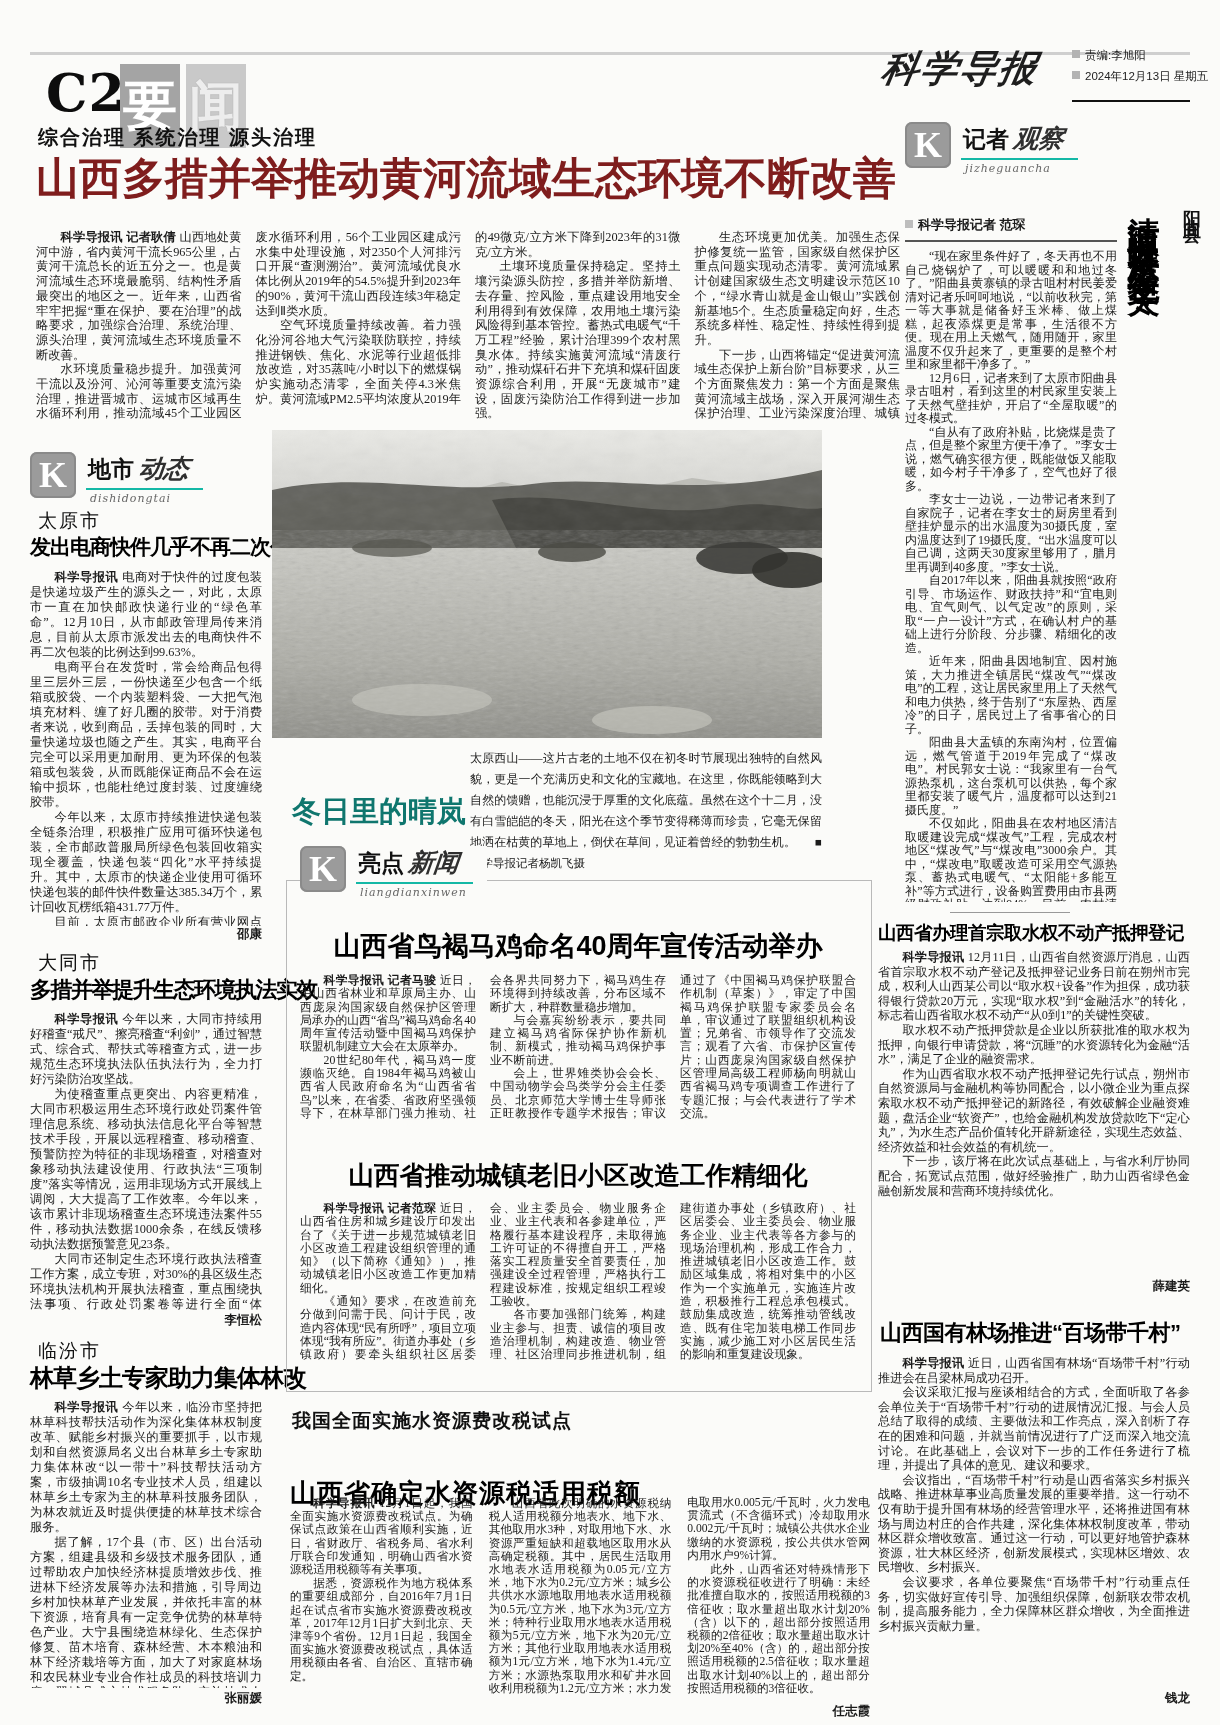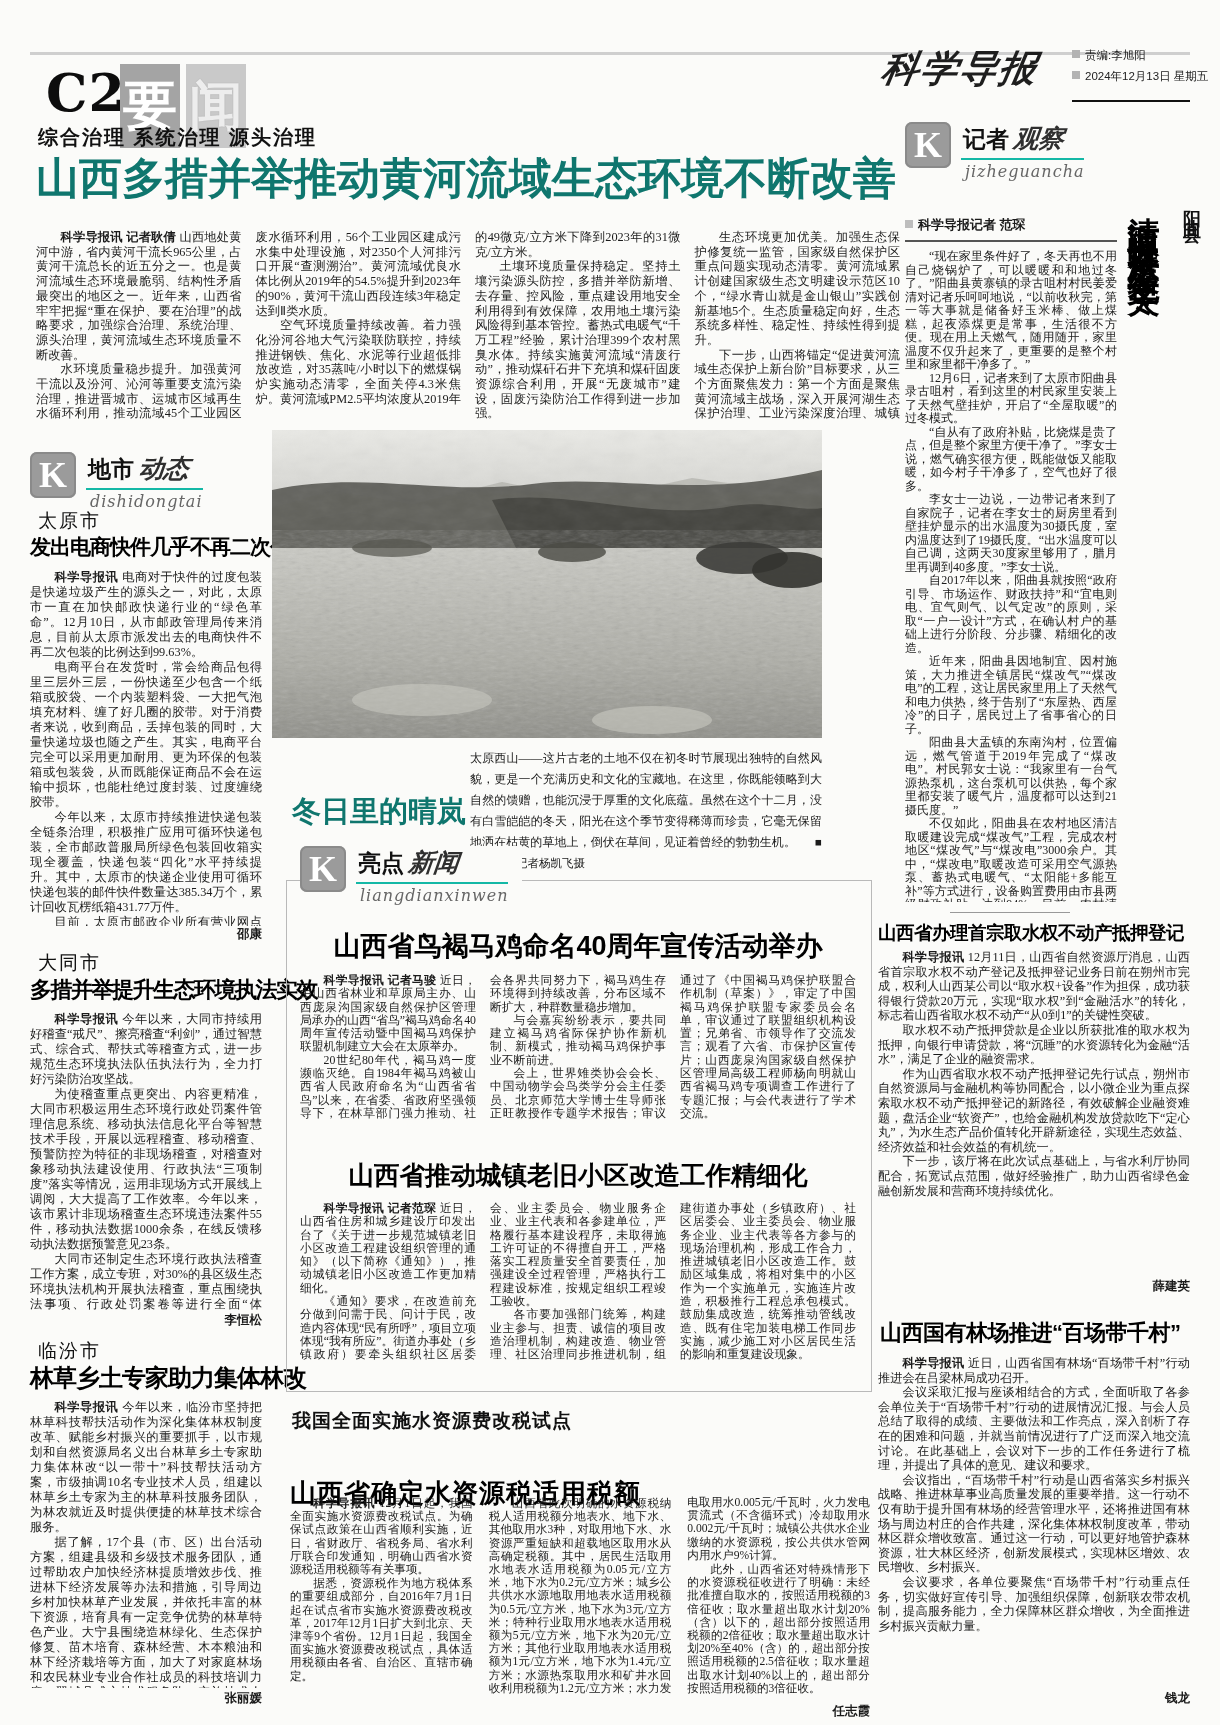--- a/index.html
+++ b/index.html
@@ -23,25 +23,25 @@
   .seclogo{display:flex;align-items:flex-start;}
   .kbox{width:46px;height:46px;background:#9b9b9b;border-radius:7px;color:#fff;
         font-family:"Liberation Serif",serif;font-weight:bold;font-size:36px;
         display:flex;align-items:center;justify-content:center;flex:0 0 auto;
         box-shadow:inset 0 0 0 2px #8a8a8a;}
   .sec-text{margin-left:10px;}
   .sec-line1{display:flex;align-items:baseline;border-bottom:2px solid #14b8a6;padding:0 14px 3px 2px;}
   .sec-bold{font-family:"Liberation Sans",sans-serif;font-weight:bold;font-size:23px;color:#111;}
   .sec-script{font-family:"DejaVu Serif",serif;font-weight:bold;font-style:italic;font-size:25px;
               color:#2f2f2f;margin-left:5px;transform:skewX(-6deg);}
-  .sec-pinyin{font-family:"DejaVu Serif",serif;font-style:italic;font-size:16px;color:#666;
+  .sec-pinyin{font-family:"DejaVu Serif",serif;font-style:italic;font-size:11px;color:#666;
               letter-spacing:1px;padding:2px 0 0 4px;}
   
   .kicker{font-family:"Liberation Sans",sans-serif;font-weight:bold;font-size:20px;color:#111;letter-spacing:2px;}
-  .lead-head{font-family:"Liberation Sans",sans-serif;font-weight:900;font-size:43px;color:#0f766e;
+  .lead-head{font-family:"Liberation Sans",sans-serif;font-weight:900;font-size:43px;color:#7f1d1d;
              white-space:nowrap;letter-spacing:0px;}
   .body-cols{text-align:justify;overflow:hidden;}
   .para{margin:0;text-indent:2em;text-align:justify;}
   .para .lead{font-family:"Liberation Sans",sans-serif;font-weight:bold;}
   .byline{font-family:"Liberation Sans",sans-serif;font-weight:bold;font-size:12.5px;text-align:right;margin:0;}
   .city-label{font-family:"Liberation Sans",sans-serif;font-size:19px;color:#111;letter-spacing:2px;}
   .art-title{font-family:"Liberation Sans",sans-serif;font-weight:900;color:#000;white-space:nowrap;}
   .mini-byline{font-size:13px;font-weight:bold;font-family:"Liberation Sans",sans-serif;}
   .thin-rule{background:#555;height:1.5px;}
   .end-rule{background:#999;height:1px;}

